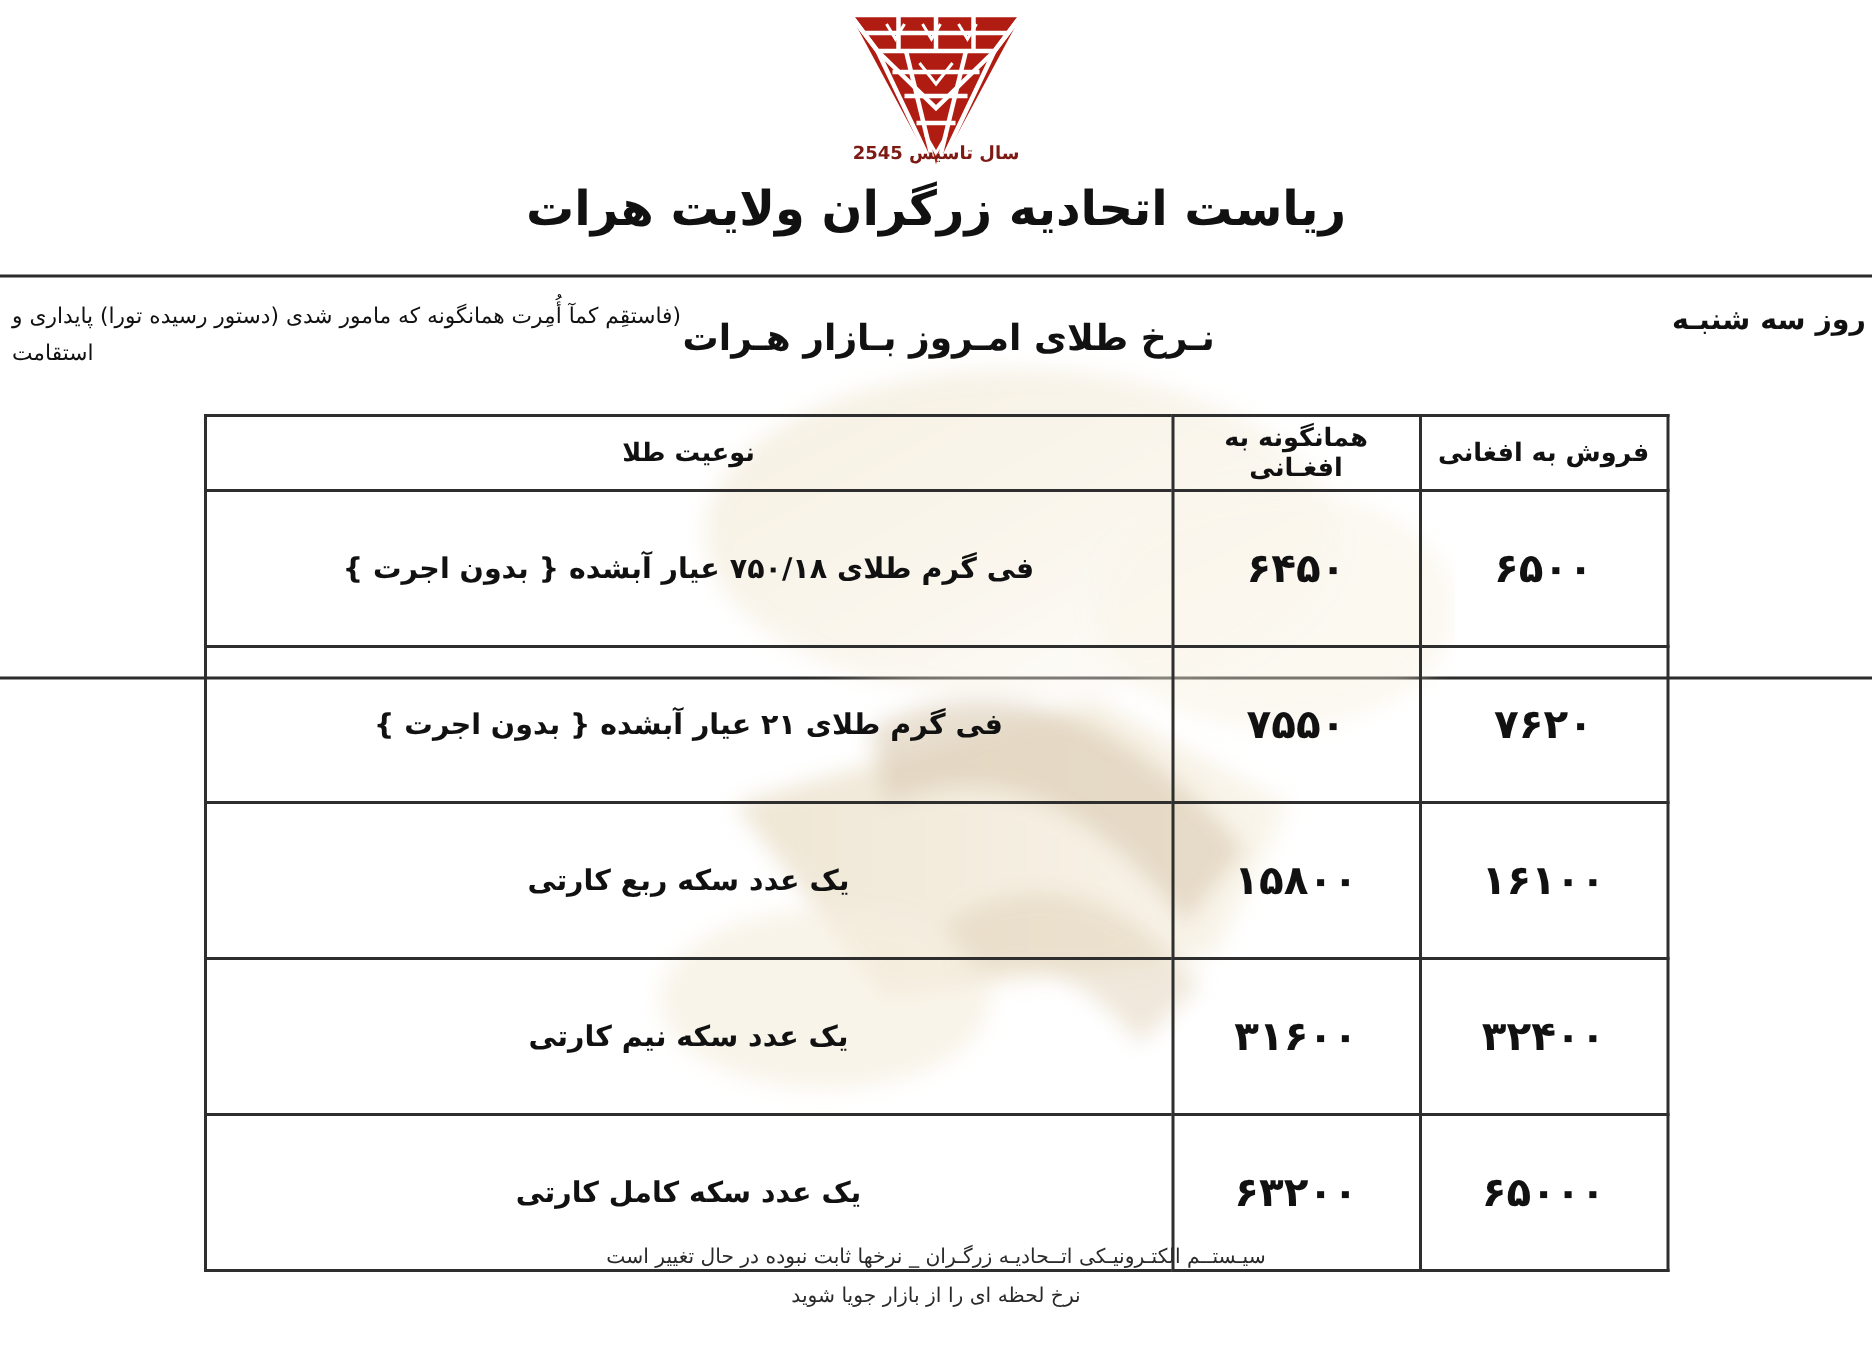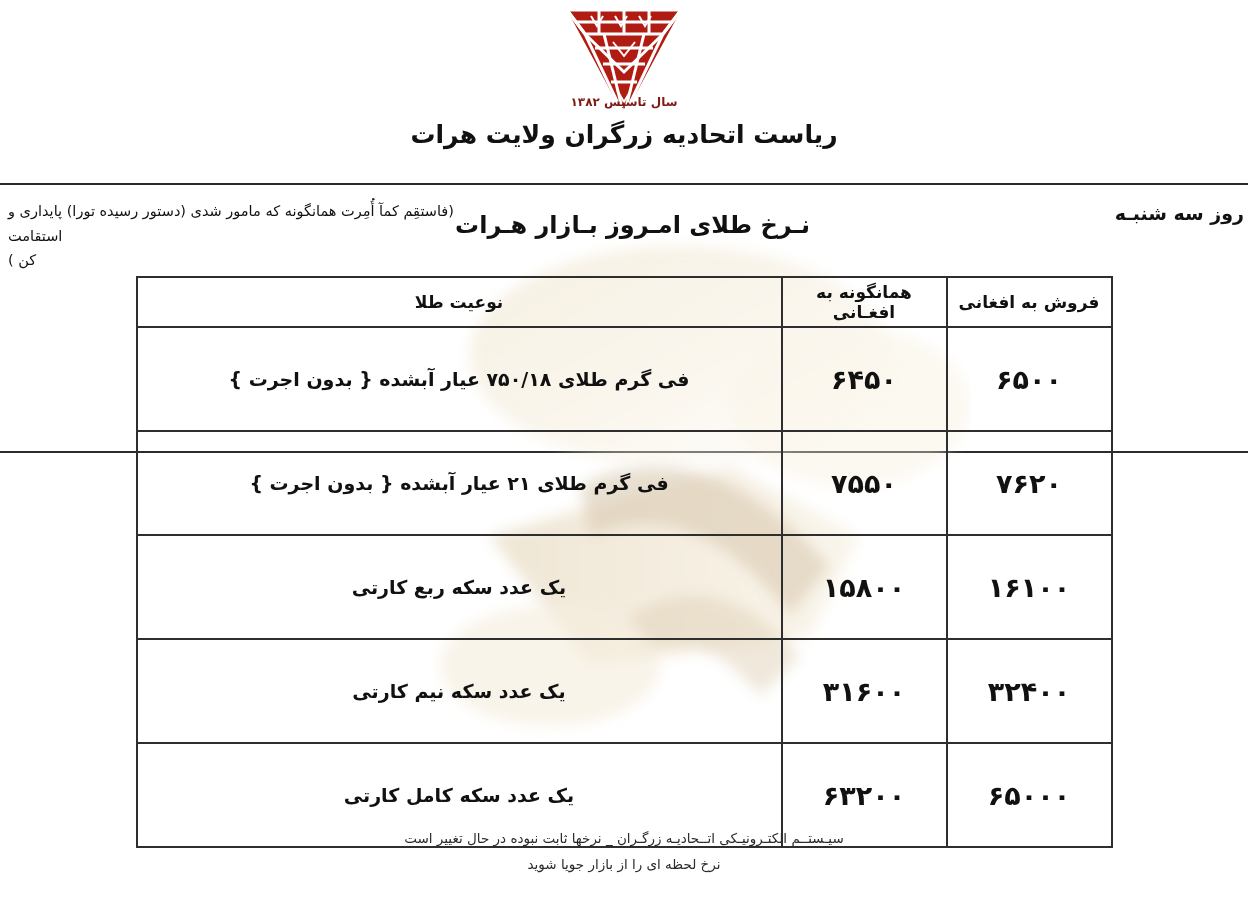--- a/index.html
+++ b/index.html
@@ -53,21 +53,21 @@
     color: #7d1a14;
     letter-spacing: 0.5px;
     white-space: nowrap;
   }
 
   .org-title {
     position: absolute;
     top: 120px;
     left: 0;
     right: 0;
-    font-size: 25px;
+    font-size: 32px;
     font-weight: bold;
     color: #111111;
     letter-spacing: 0.2px;
   }
 
   .rule {
     position: absolute;
     left: 0;
     right: 0;
     height: 2px;
@@ -252,32 +252,31 @@
         <g stroke="#ffffff" stroke-width="2" fill="none">
           <path d="M62 12 L68 22 L74 12"></path>
           <path d="M86 12 L92 22 L98 12"></path>
           <path d="M110 12 L116 22 L122 12"></path>
           <path d="M84 38 L95 52 L106 38"></path>
           <path d="M88 86 L95 98 L102 86"></path>
         </g>
       </svg>
     </div>
 
-    <div class="logo-caption">سال تاسیس ۱۳۸۲</div>
+    <div class="logo-caption">سال تاسیس 2545</div>
 
     <div class="org-title">ریاست اتحادیه زرگران ولایت هرات</div>
 
     <div class="rule rule-top"></div>
   </div>
 
   <div class="title-band">
 
     <div class="band-verse">
       <span class="v-line1">(فاستقِم کمآ أُمِرت  همانگونه که مامور شدی (دستور رسیده تورا) پایداری و استقامت</span>
-      <span class="v-line2">کن )</span>
     </div>
 
     <div class="band-center">نـرخ طلای امـروز بـازار هـرات</div>
 
     <div class="band-date">
       <div class="d2">روز سه شنبـه</div>
     </div>
 
     <div class="rule rule-bottom"></div>
   </div>

